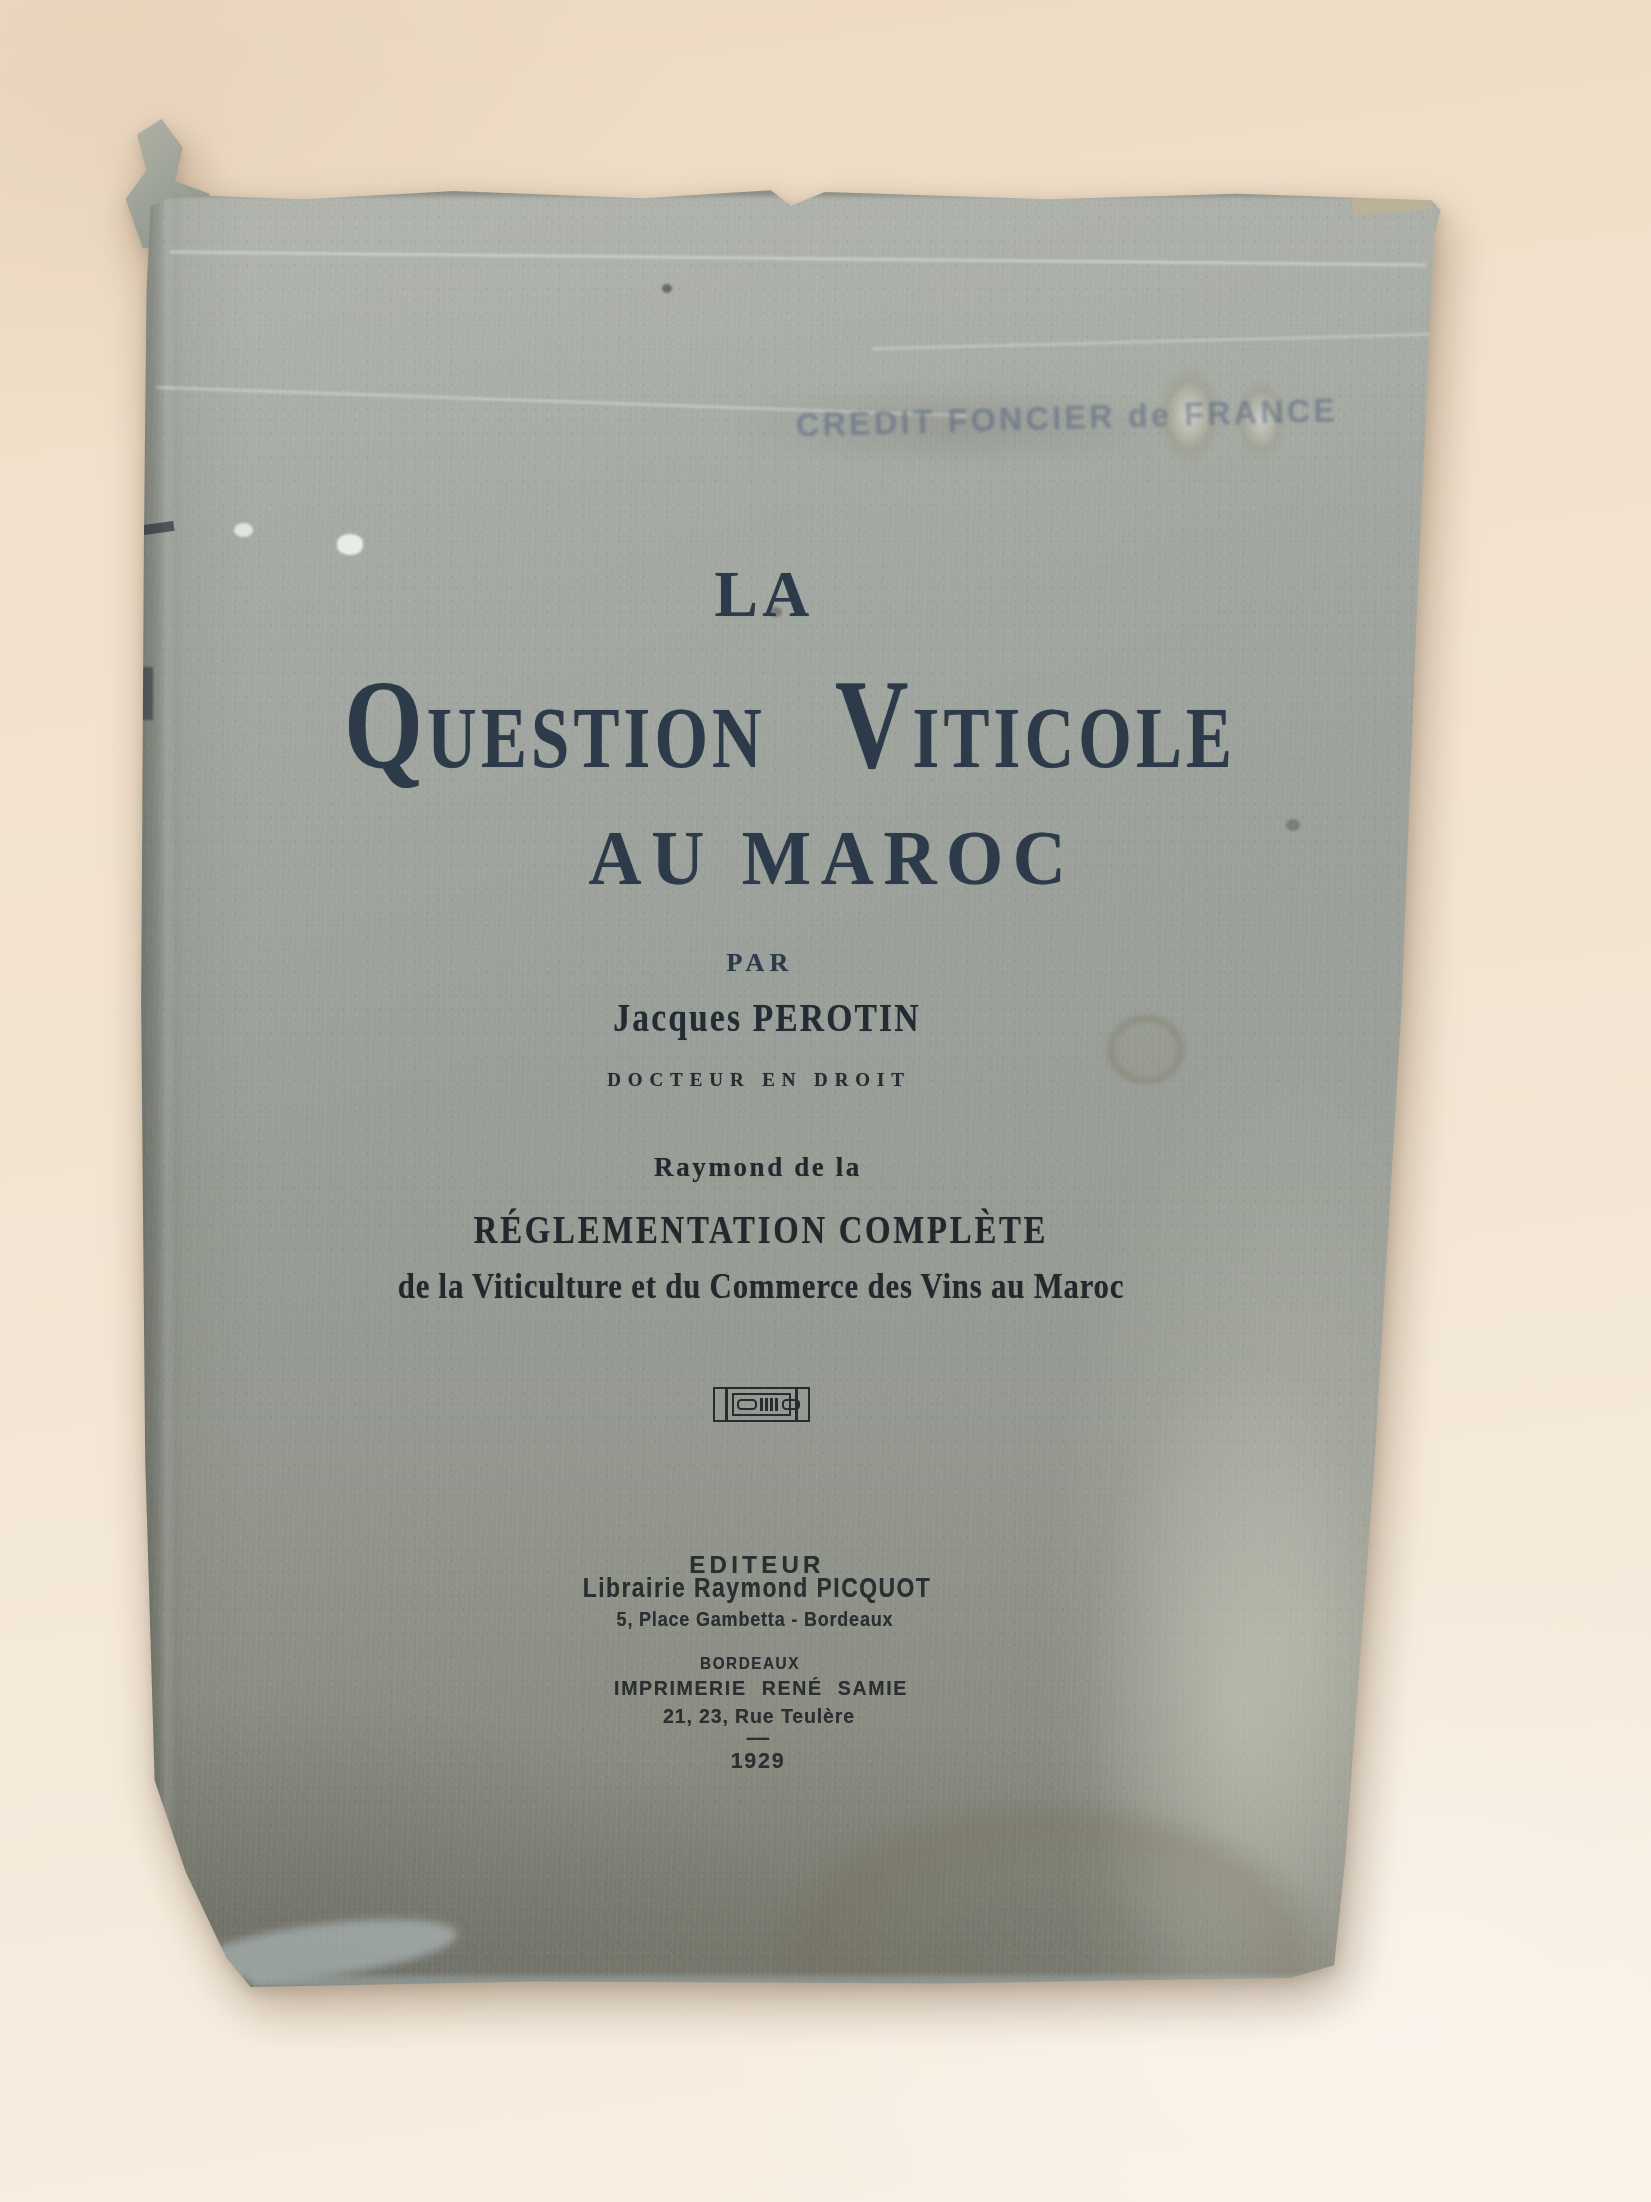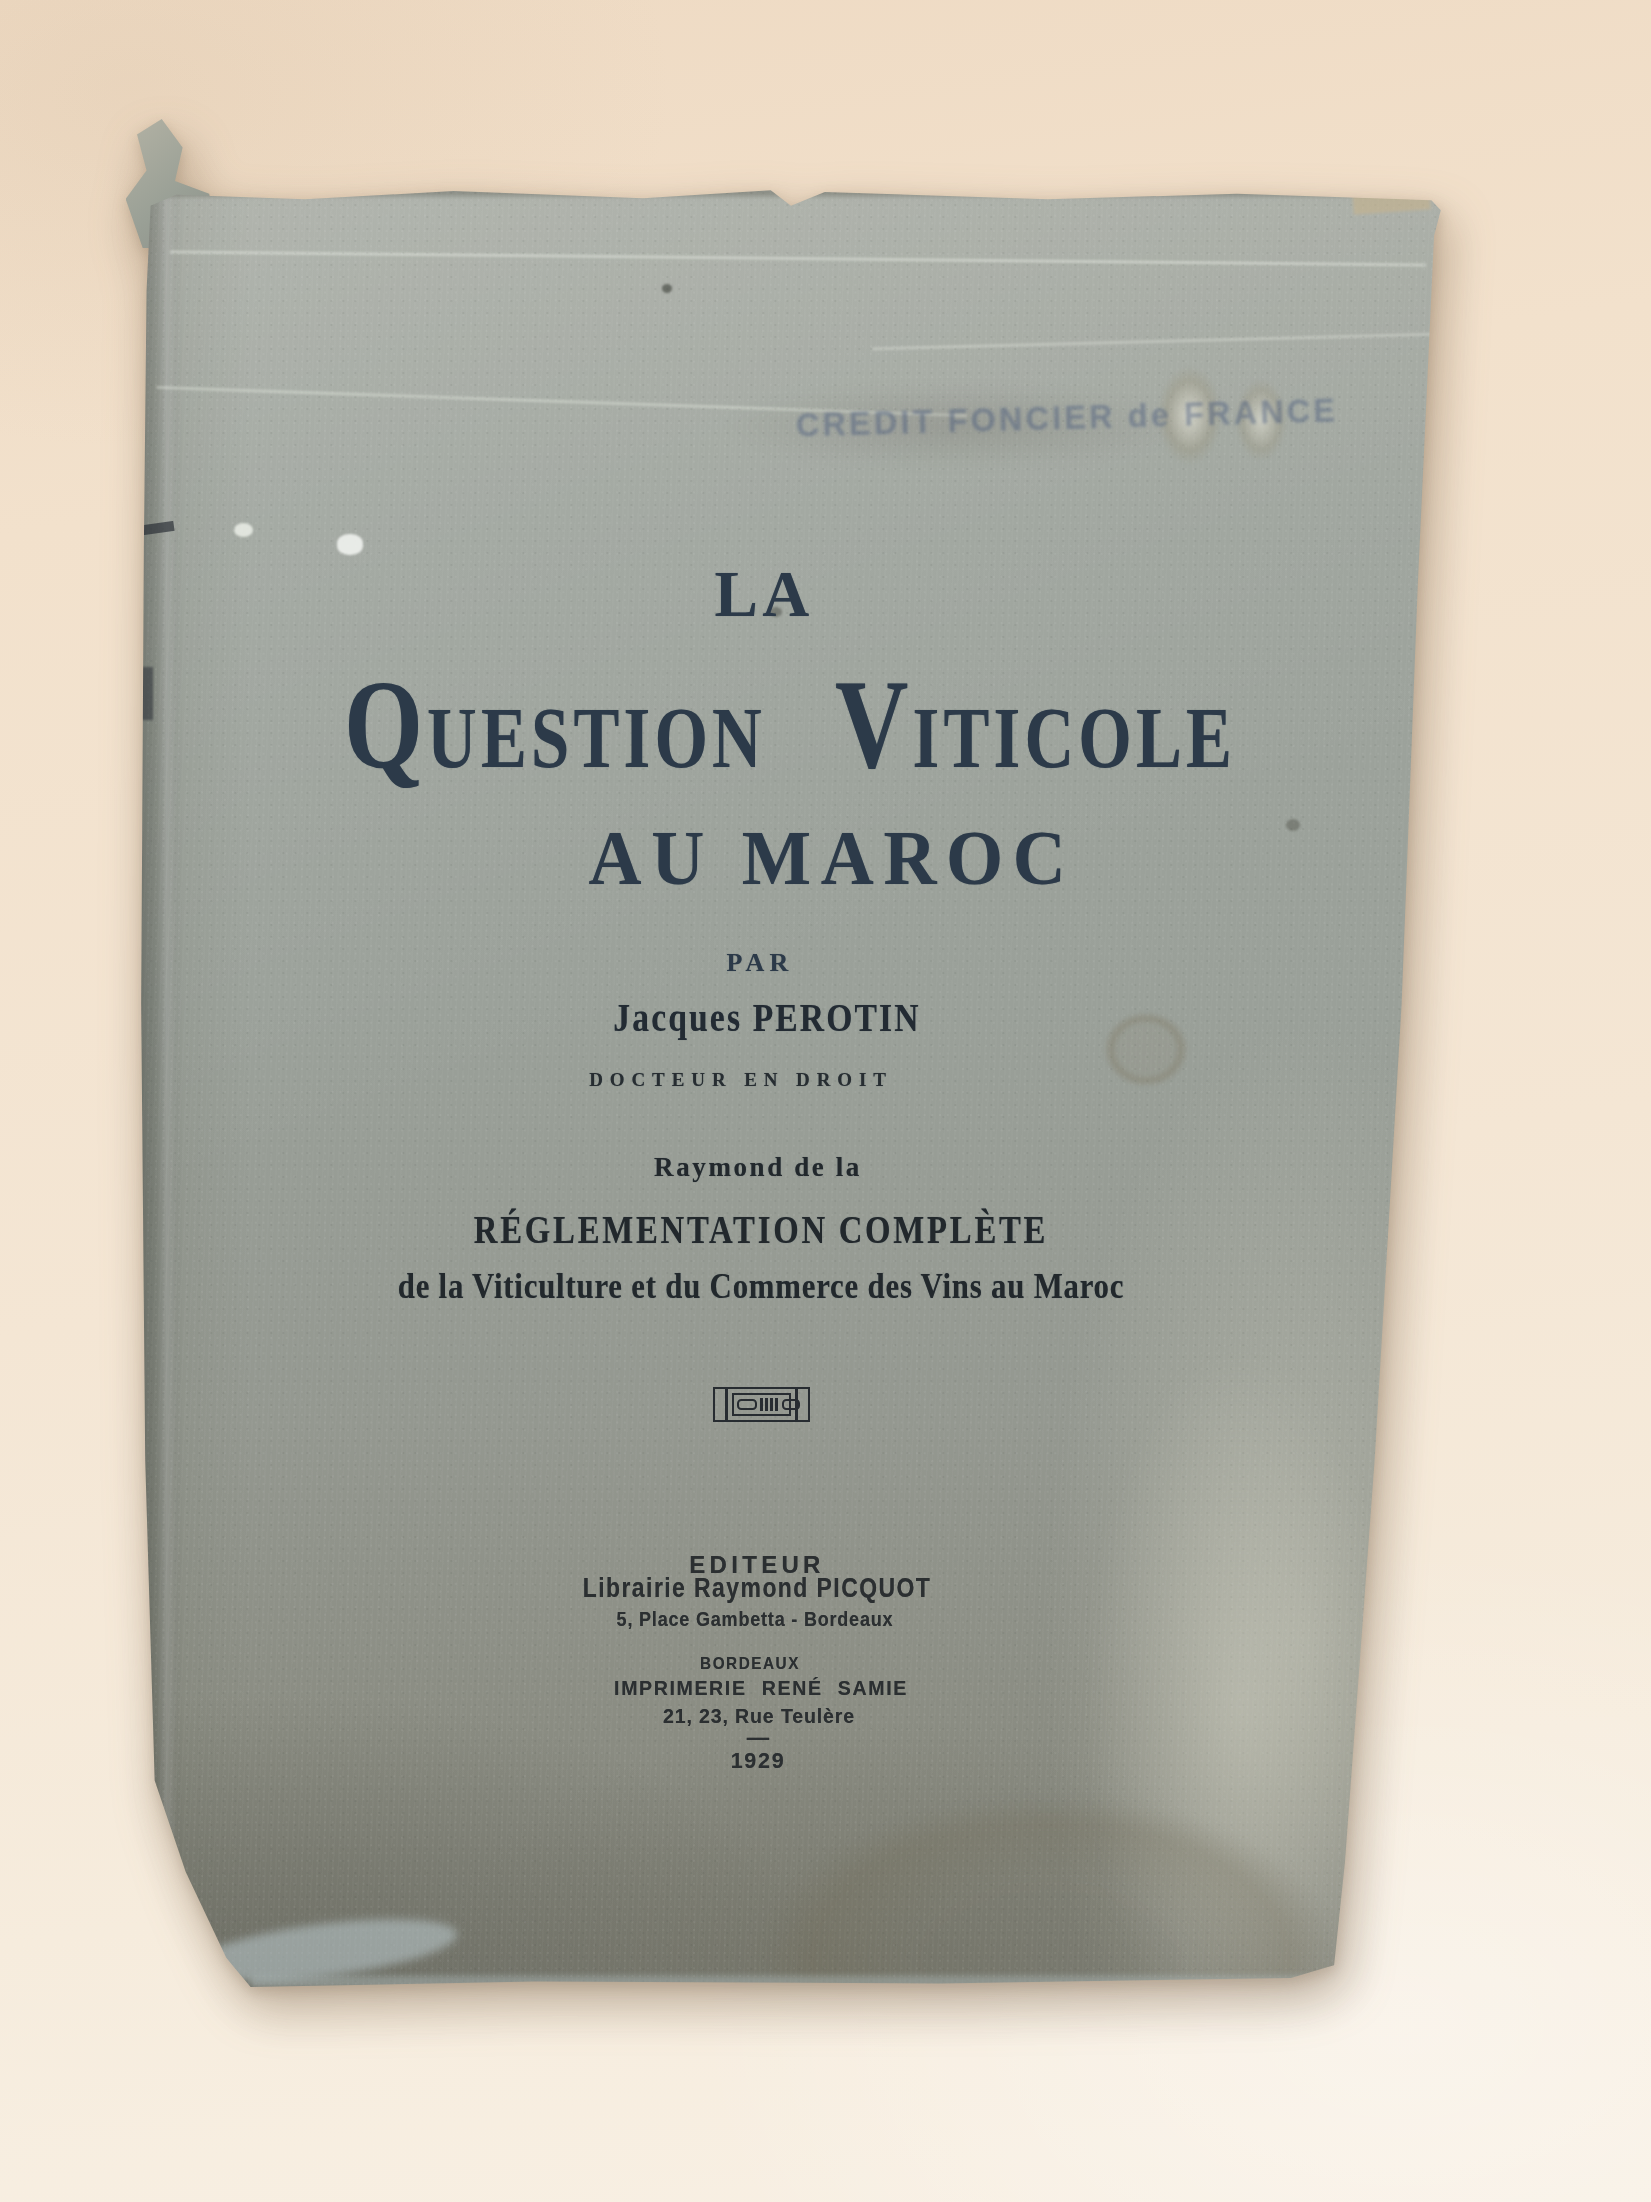--- a/index.html
+++ b/index.html
@@ -85,21 +85,21 @@
     <div class="txt" style="left:661px;top:471px;font-size:86px;letter-spacing:5.2px;transform:translateX(-50%) scaleX(.80);transform-origin:center;">
       <span style="font-size:127px;">Q</span><span>UESTION</span>
       <span style="display:inline-block;width:33px;"></span>
       <span style="font-size:127px;">V</span><span>ITICOLE</span>
     </div>
 
     <div class="txt" style="left:703px;top:632px;font-size:79px;letter-spacing:10.3px;transform:translateX(-50%) scaleX(.93);">AU MAROC</div>
 
     <div class="txt ctr" style="left:631px;top:767px;font-size:26px;letter-spacing:5.2px;">PAR</div>
     <div class="txt" style="left:638px;top:812px;font-size:41px;letter-spacing:2.6px;transform:translateX(-50%) scaleX(.82);color:#232b33;">Jacques PEROTIN</div>
-    <div class="txt ctr" style="left:612px;top:888px;font-size:19px;letter-spacing:6.9px;color:#272d31;">DOCTEUR EN DROIT</div>
+    <div class="txt ctr" style="left:630px;top:888px;font-size:19px;letter-spacing:6.9px;color:#272d31;">DOCTEUR EN DROIT</div>
 
     <div class="txt ctr" style="left:629px;top:971px;font-size:27px;letter-spacing:2.6px;color:#22282c;">Raymond de la</div>
     <div class="txt" style="left:632px;top:1024px;font-size:41px;letter-spacing:3.4px;transform:translateX(-50%) scaleX(.80);color:#22282c;">RÉGLEMENTATION COMPLÈTE</div>
     <div class="txt" style="left:632px;top:1086px;font-size:35px;letter-spacing:0.9px;transform:translateX(-50%) scaleX(.88);color:#22282c;">de la Viticulture et du Commerce des Vins au Maroc</div>
 
     <div class="orn" style="left:584px;top:1206px;width:93px;height:31px;">
       <div class="orn-bar" style="left:10.3px;top:0;width:2.6px;height:100%;"></div>
       <div class="orn-bar" style="right:10.3px;top:0;width:2.6px;height:100%;"></div>
       <div class="orn-inner" style="left:17px;top:4.3px;right:17px;bottom:4.3px;">
         <div class="orn-box" style="left:3.4px;top:3.4px;width:15.5px;bottom:3.4px;"></div>

